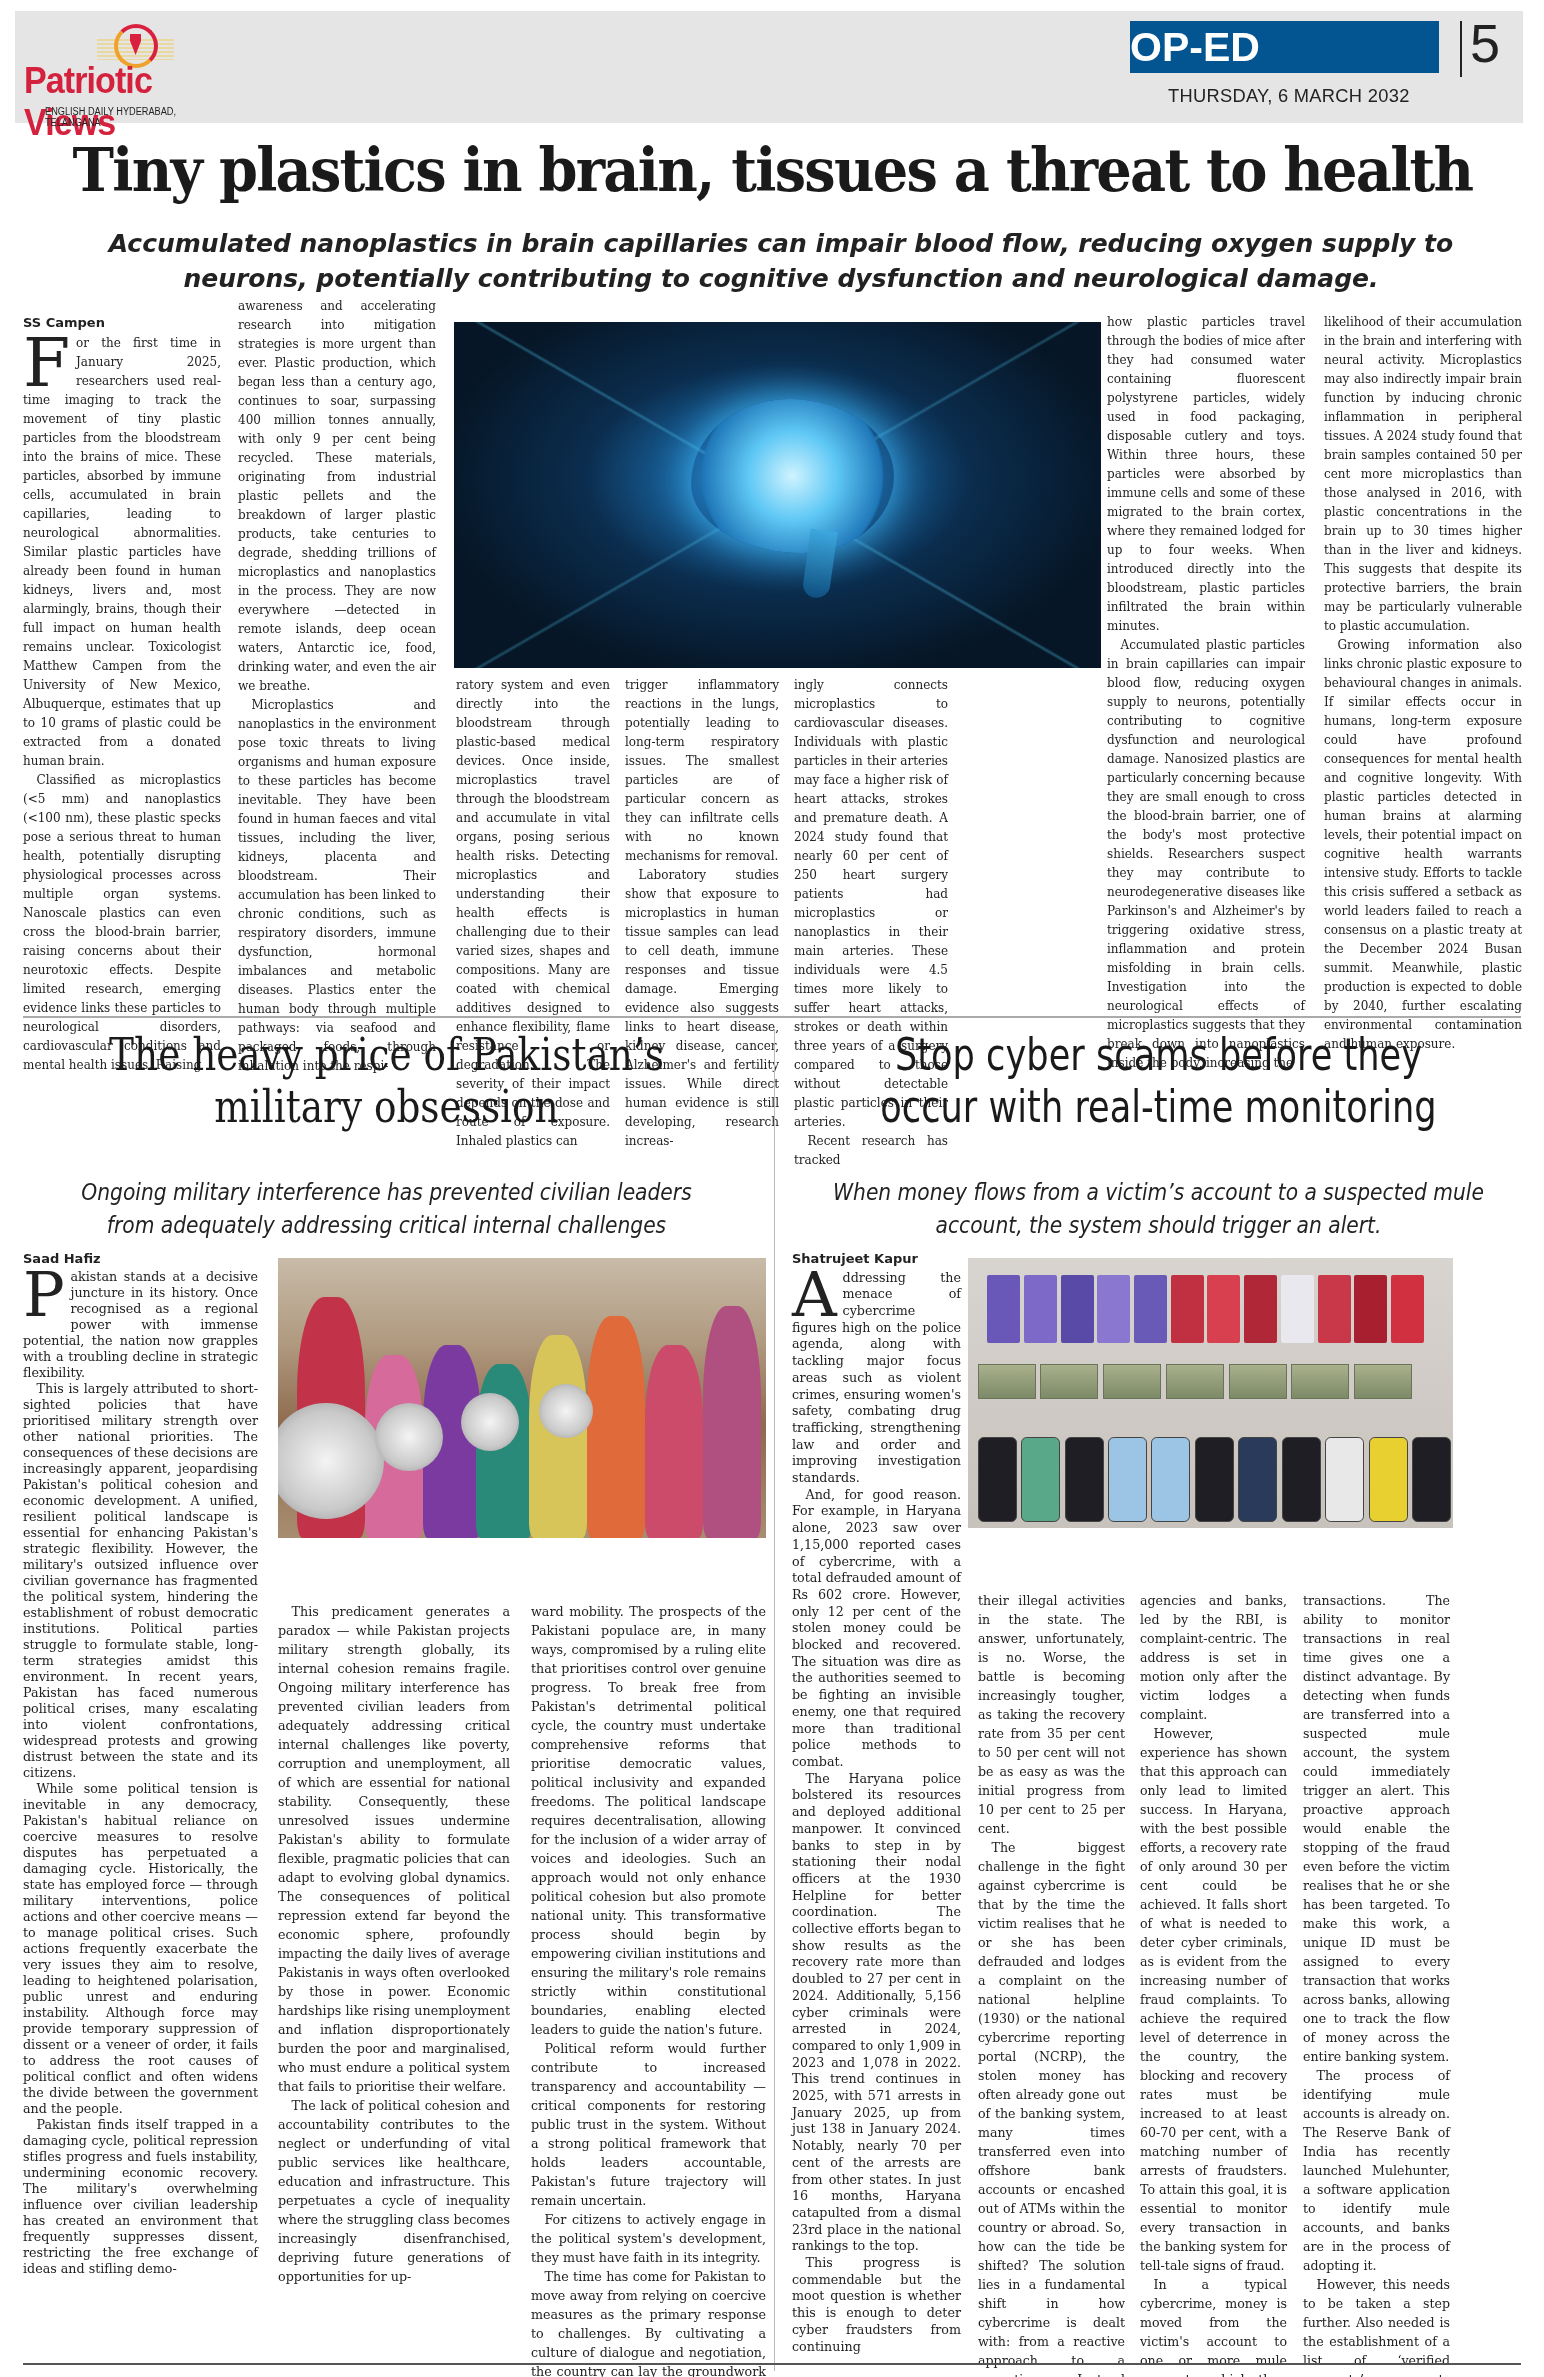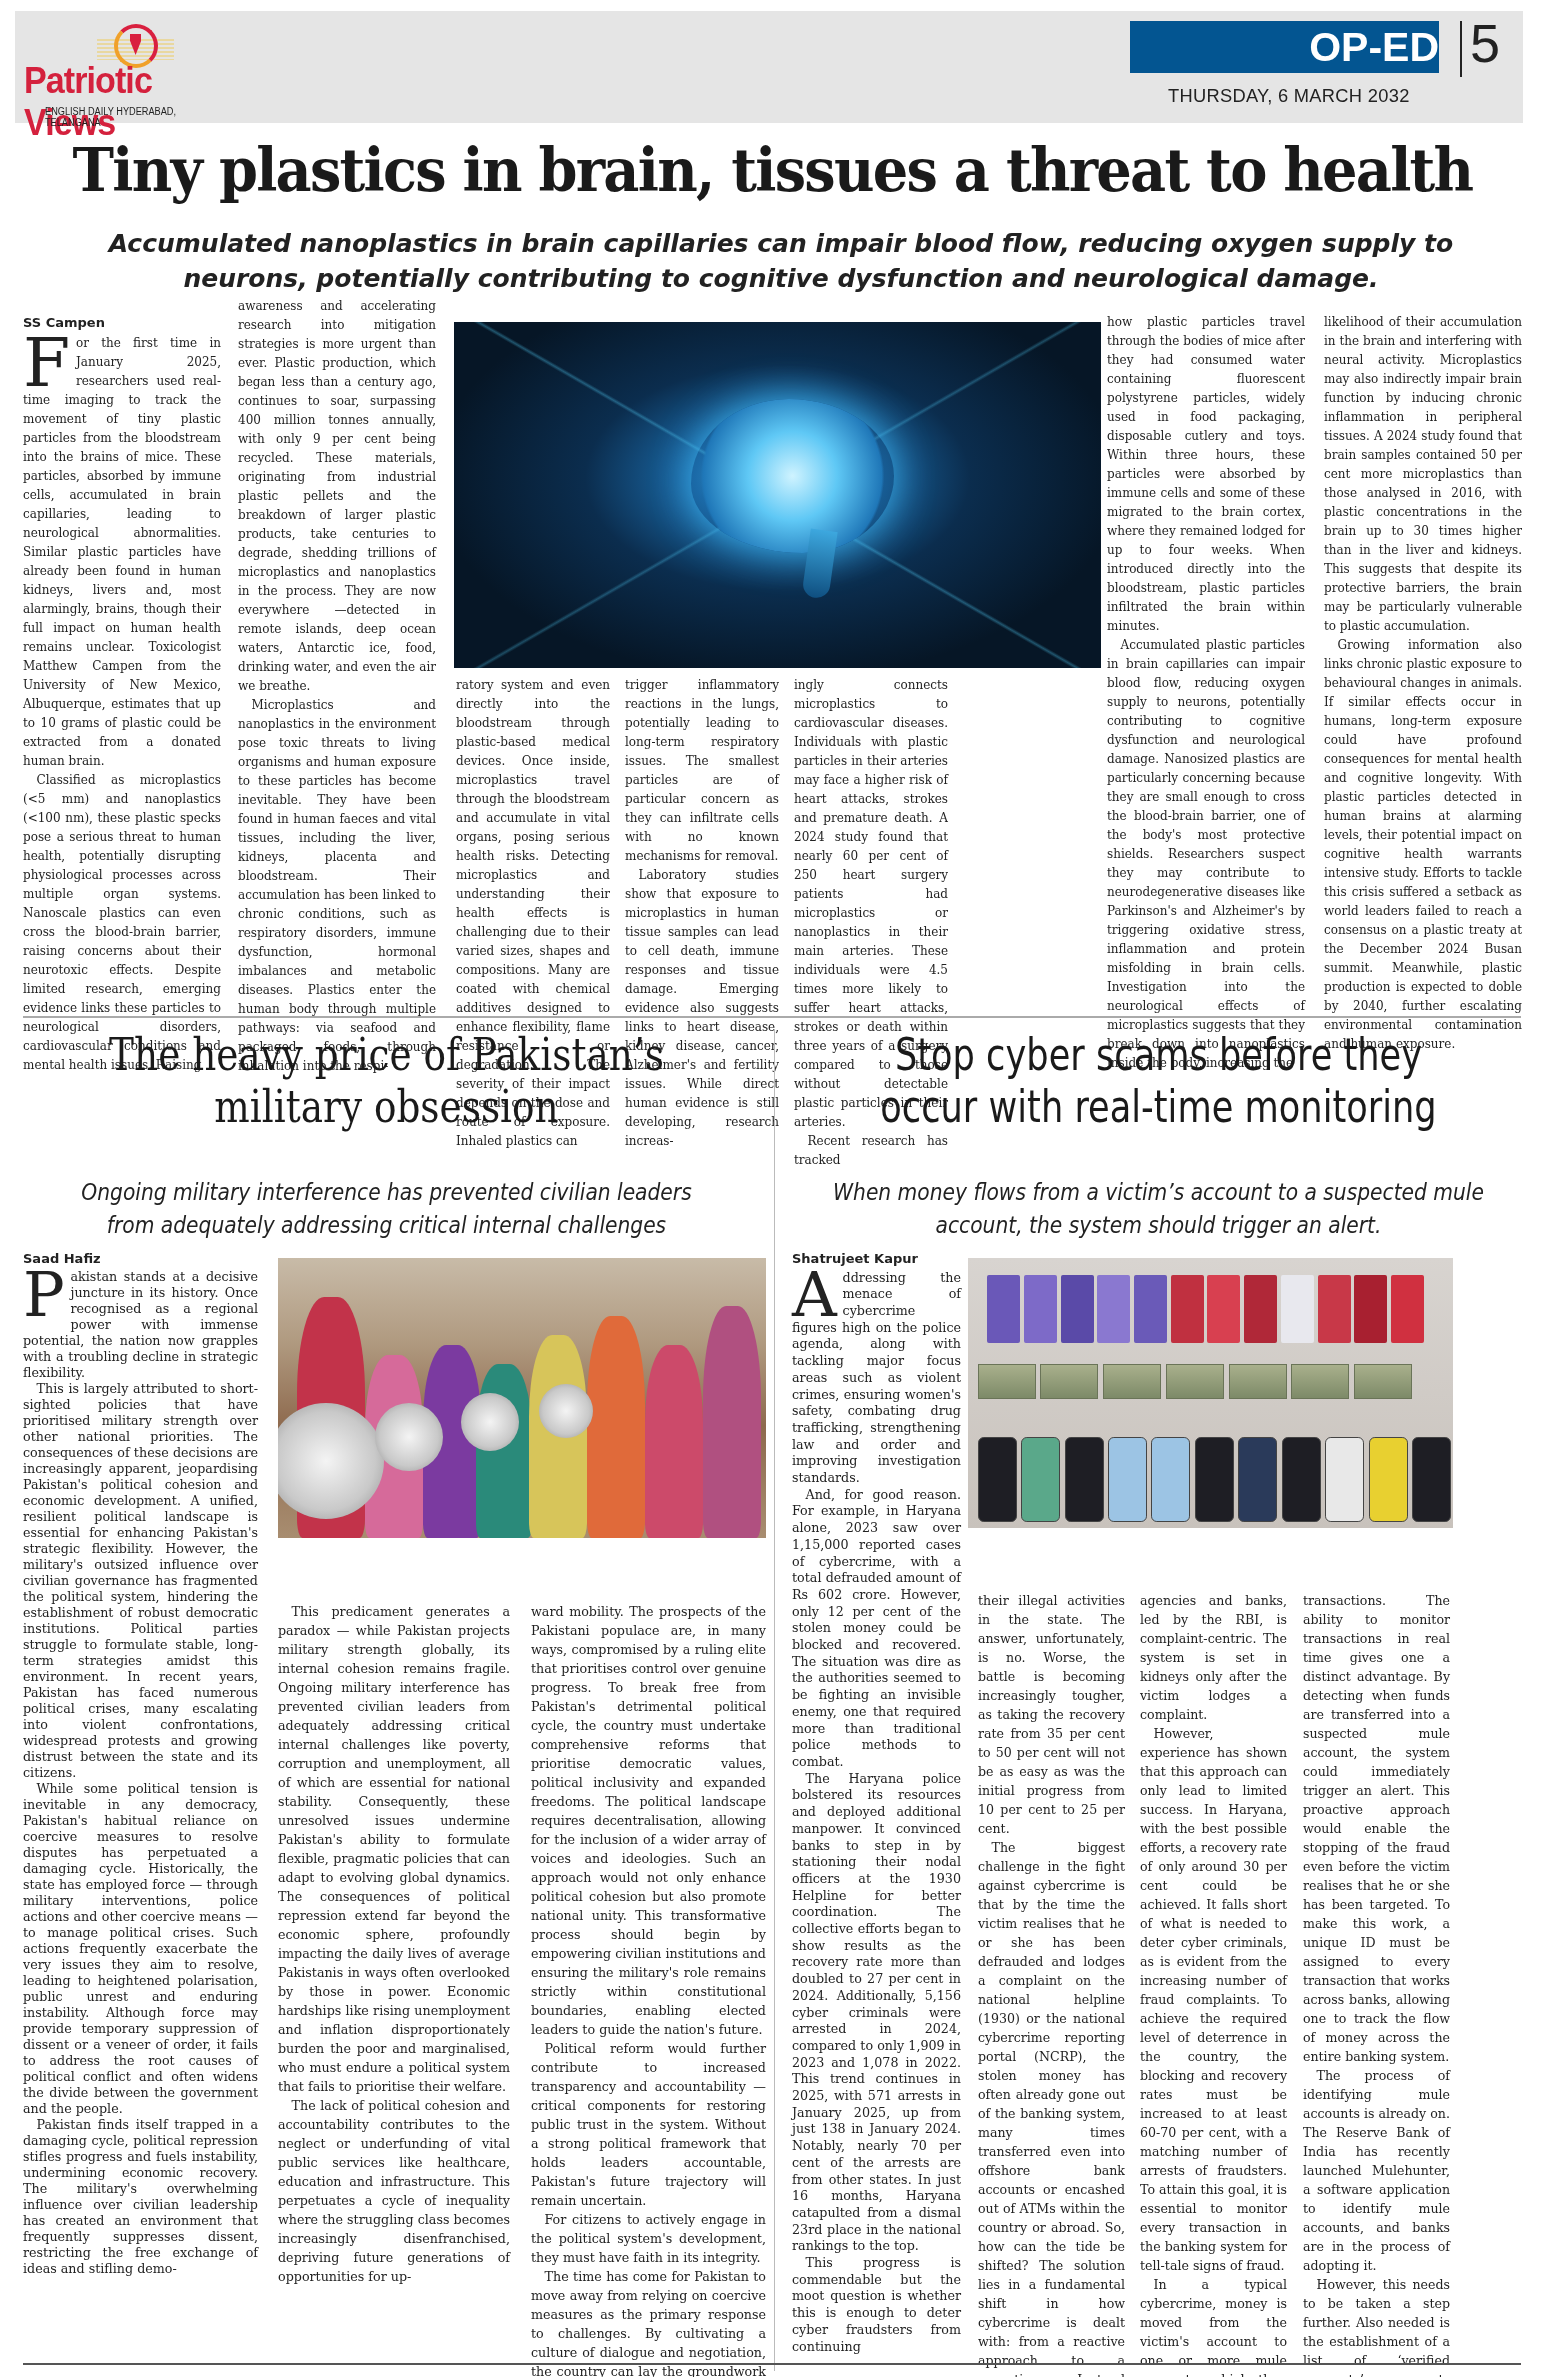--- a/index.html
+++ b/index.html
@@ -4,21 +4,21 @@
 <style>
 *{box-sizing:border-box;margin:0;padding:0}
 body{width:1545px;height:2377px;background:#fff;font-family:"DejaVu Serif",serif;color:#222;position:relative;overflow:hidden}
 .masthead{position:absolute;left:14.5px;top:10.6px;width:1508px;height:112px;background:#e5e5e5}
 .logo{position:absolute;left:7.7px;top:7.7px;width:222px;height:97px}
 .logo-emblem{position:absolute;left:92px;top:5.8px;width:44px;height:44px;border-radius:50%;border:4.8px solid #d9203f;border-bottom-color:#f0a12a;border-left-color:#f0a12a}
 .logo-emblem .nib{position:absolute;left:11.6px;top:5.8px;width:11.6px;height:21px;background:#d9203f;clip-path:polygon(50% 100%,0 30%,0 0,100% 0,100% 30%)}
 .logo-lines{position:absolute;left:75px;top:21px;width:77px;height:21px;background:repeating-linear-gradient(#e9d8a0 0 1.9px,transparent 1.9px 3.9px)}
 .logo-name{position:absolute;left:1.9px;top:42px;font-family:"Liberation Sans",sans-serif;font-weight:bold;font-size:37px;color:#d4213d;letter-spacing:-1px;transform:scaleX(.92);transform-origin:left}
 .logo-tag{position:absolute;left:23px;top:88px;font-family:"Liberation Sans",sans-serif;font-size:10px;color:#222;transform:scaleX(.92);transform-origin:left}
-.section-box{position:absolute;left:1130px;top:21px;width:309px;height:52px;background:#035591;color:#fff;font-family:"Liberation Sans",sans-serif;font-weight:bold;font-size:41px;text-align:right;line-height:52px}
+.section-box{position:absolute;left:1130px;top:21px;width:309px;height:52px;background:#035591;color:#fff;font-family:"Liberation Sans",sans-serif;font-weight:bold;font-size:41px;text-align:left;line-height:52px}
 .page-sep{position:absolute;left:1460px;top:21px;width:1.9px;height:56px;background:#222}
 .page-num{position:absolute;left:1470px;top:11.6px;font-family:"Liberation Sans",sans-serif;font-size:54px;color:#222}
 .date{position:absolute;left:1168px;top:85px;font-family:"Liberation Sans",sans-serif;font-size:18.3px;color:#222;letter-spacing:0.3px}
 h1.main-title{position:absolute;left:0;top:135px;width:1545px;text-align:center;font-family:"DejaVu Serif",serif;font-weight:bold;font-size:60px;letter-spacing:-1.9px;color:#1a1a1a;transform:scaleX(.93)}
 .main-deck{position:absolute;left:47px;top:226px;width:1468px;text-align:center;font-family:"DejaVu Sans",sans-serif;font-style:italic;font-weight:bold;font-size:25px;line-height:35px;color:#222}
 .col{position:absolute;font-size:12px;line-height:19px;text-align:justify;hyphens:auto;color:#222}
 .col p{text-indent:13.5px}
 .col p.first{text-indent:0}
 .byline{font-family:"DejaVu Sans",sans-serif;font-weight:bold;font-size:13px;color:#222;margin-bottom:1.9px}
 .dropcap{float:left;font-size:68px;line-height:54px;margin:1.9px 5.8px 0 0;font-family:"DejaVu Serif",serif;color:#222}
@@ -178,21 +178,21 @@
     <div class="phone" style="left:401px;background:#e8d030"></div>
   <div class="phone" style="left:444px"></div>
 </div>
 
 <div class="col" style="left:978px;top:1591px;width:147px;font-size:12.6px;line-height:19px">
   <p class="first">their illegal activities in the state. The answer, unfortunately, is no. Worse, the battle is becoming increasingly tougher, as taking the recovery rate from 35 per cent to 50 per cent will not be as easy as was the initial progress from 10 per cent to 25 per cent.</p>
   <p>The biggest challenge in the fight against cybercrime is that by the time the victim realises that he or she has been defrauded and lodges a complaint on the national helpline (1930) or the national cybercrime reporting portal (NCRP), the stolen money has often already gone out of the banking system, many times transferred even into offshore bank accounts or encashed out of ATMs within the country or abroad. So, how can the tide be shifted? The solution lies in a fundamental shift in how cybercrime is dealt with: from a reactive approach to a proactive one. Instead of waiting for the victim to lodge a complaint, there is need to build the capacity to detect fraud in real time — before the victim even realises what has happened.</p>
 
 </div>
 <div class="col" style="left:1140px;top:1591px;width:147px;font-size:12.6px;line-height:19px">
-  <p class="first">agencies and banks, led by the RBI, is complaint-centric. The system is set in kidneys only after the victim lodges a complaint.</p>
+  <p class="first">agencies and banks, led by the RBI, is complaint-centric. The address is set in motion only after the victim lodges a complaint.</p>
   <p>However, experience has shown that this approach can only lead to limited success. In Haryana, with the best possible efforts, a recovery rate of only around 30 per cent could be achieved. It falls short of what is needed to deter cyber criminals, as is evident from the increasing number of fraud complaints. To achieve the required level of deterrence in the country, the blocking and recovery rates must be increased to at least 60-70 per cent, with a matching number of arrests of fraudsters. To attain this goal, it is essential to monitor every transaction in the banking system for tell-tale signs of fraud.</p>
   <p>In a typical cybercrime, money is moved from the victim's account to one or more mule accounts, which then shuffle the money through a series of transactions before it is siphoned out of the system. Mule accounts are bank accounts characterised by low balances and a pattern of quick in-and-out</p>
 </div>
 <div class="col" style="left:1303px;top:1591px;width:147px;font-size:12.6px;line-height:19px">
   <p class="first">transactions. The ability to monitor transactions in real time gives one a distinct advantage. By detecting when funds are transferred into a suspected mule account, the system could immediately trigger an alert. This proactive approach would enable the stopping of the fraud even before the victim realises that he or she has been targeted. To make this work, a unique ID must be assigned to every transaction that works across banks, allowing one to track the flow of money across the entire banking system.</p>
   <p>The process of identifying mule accounts is already on. The Reserve Bank of India has recently launched Mulehunter, a software application to identify mule accounts, and banks are in the process of adopting it.</p>
   <p>However, this needs to be taken a step further. Also needed is the establishment of a list of ‘verified accounts’ — accounts that are not likely to be involved in fraud. They include current accounts of business entities, salary accounts of employees and savings bank accounts having sizeable bank balances or associated fixed deposits.</p>
 </div>
 
 <div class="rule" style="left:23px;top:2363px;width:1498px;background:#555"></div>

